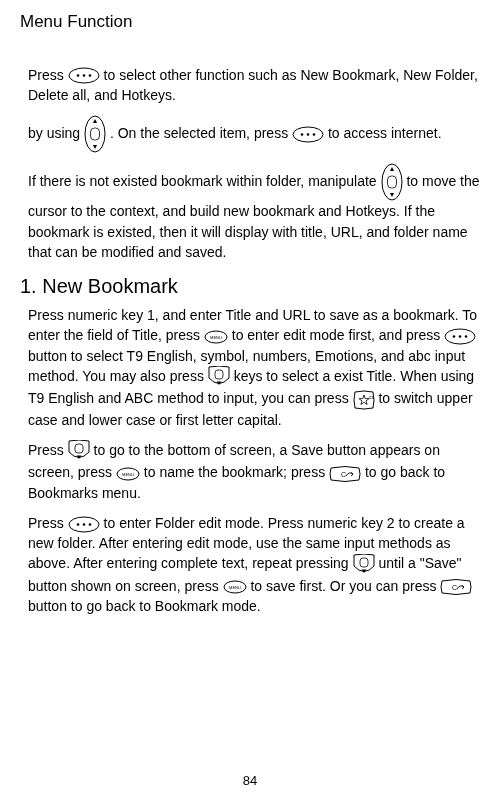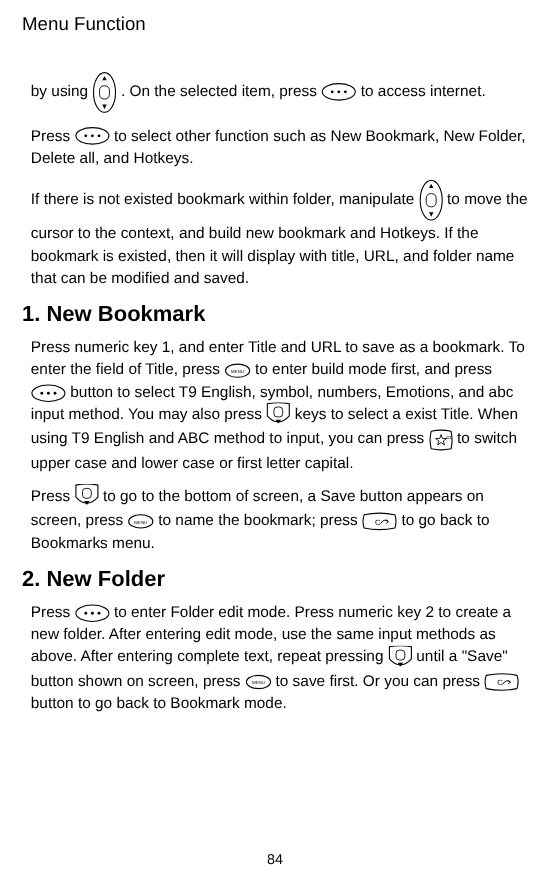--- a/index.html
+++ b/index.html
@@ -21,21 +21,21 @@
     padding-right: 8px;
   }
   .content {
     padding-left: 8px;
   }
   .para {
     margin-bottom: 10px;
   }
   h2 {
     font-size: 20px;
-    font-weight: bold;
+    font-weight: normal;
     margin: 8px 0 4px -8px;
   }
   .page-num {
     position: absolute;
     bottom: 12px;
     left: 0;
     width: 500px;
     text-align: center;
     font-size: 13px;
   }
@@ -98,55 +98,55 @@
   </defs>
 </svg>
 
 <div class="header">
   <span>Menu Function</span>
 </div>
 
 <div class="content">
 
   <div class="para">
+    <span>Press </span>
+    <span class="icon icon-oval-small"><svg>
+          <use href="#sym-menu-oval"></use>
+        </svg></span>
+    <span> to select other function such as New Bookmark, New Folder, Delete all, and Hotkeys.</span>
+  </div>
+
+  <div class="para">
     <span>by using </span>
     <span class="icon icon-nav-tall"><svg>
           <use href="#sym-nav-tall"></use>
         </svg></span>
     <span>.   On the selected item, press </span>
     <span class="icon icon-oval-small"><svg>
           <use href="#sym-menu-oval"></use>
         </svg></span>
     <span> to access internet.</span>
-  </div>
-
-  <div class="para">
-    <span>Press </span>
-    <span class="icon icon-oval-small"><svg>
-          <use href="#sym-menu-oval"></use>
-        </svg></span>
-    <span> to select other function such as New Bookmark, New Folder, Delete all, and Hotkeys.</span>
   </div>
 
   <div class="para">
     <span>If there is not existed bookmark within folder, manipulate </span>
     <span class="icon icon-nav-tall"><svg>
           <use href="#sym-nav-tall"></use>
         </svg></span>
     <span> to move the cursor to the context, and build new bookmark and Hotkeys.    If the bookmark is existed, then it will display with title, URL, and folder name that can be modified and saved.</span>
   </div>
 
   <h2>1. New Bookmark</h2>
 
   <div class="para">
     <span>Press numeric key 1, and enter Title and URL to save as a bookmark. To enter the field of Title, press </span>
     <span class="icon icon-oval-tiny"><svg>
           <use href="#sym-menu-oval-s"></use>
         </svg></span>
-    <span>to enter build mode first, and press</span>
+    <span>to enter edit mode first, and press</span>
     <span class="icon icon-oval-small"><svg>
           <use href="#sym-menu-oval"></use>
         </svg></span>
     <span> button to select T9 English, symbol, numbers, Emotions, and abc input method. You may also press </span>
     <span class="icon icon-nav-short"><svg>
           <use href="#sym-nav-short"></use>
         </svg></span>
     <span>keys to select a exist Title.    When using T9 English and ABC method to input, you can press </span>
     <span class="icon icon-star"><svg>
           <use href="#sym-star"></use>
@@ -163,21 +163,20 @@
     <span class="icon icon-oval-tiny"><svg>
           <use href="#sym-menu-oval-s"></use>
         </svg></span>
     <span>to name the bookmark; press </span>
     <span class="icon icon-clear"><svg>
           <use href="#sym-clear"></use>
         </svg></span>
     <span> to go back to Bookmarks menu.</span>
   </div>
 
-  <h2>2. New Folder</h2>
 
   <div class="para">
     <span>Press </span>
     <span class="icon icon-oval-small"><svg>
           <use href="#sym-menu-oval"></use>
         </svg></span>
     <span> to enter Folder edit mode. Press numeric key 2 to create a new folder.    After entering edit mode, use the same input methods as above. After entering complete text, repeat pressing</span>
     <span class="icon icon-nav-short"><svg>
           <use href="#sym-nav-short"></use>
         </svg></span>

